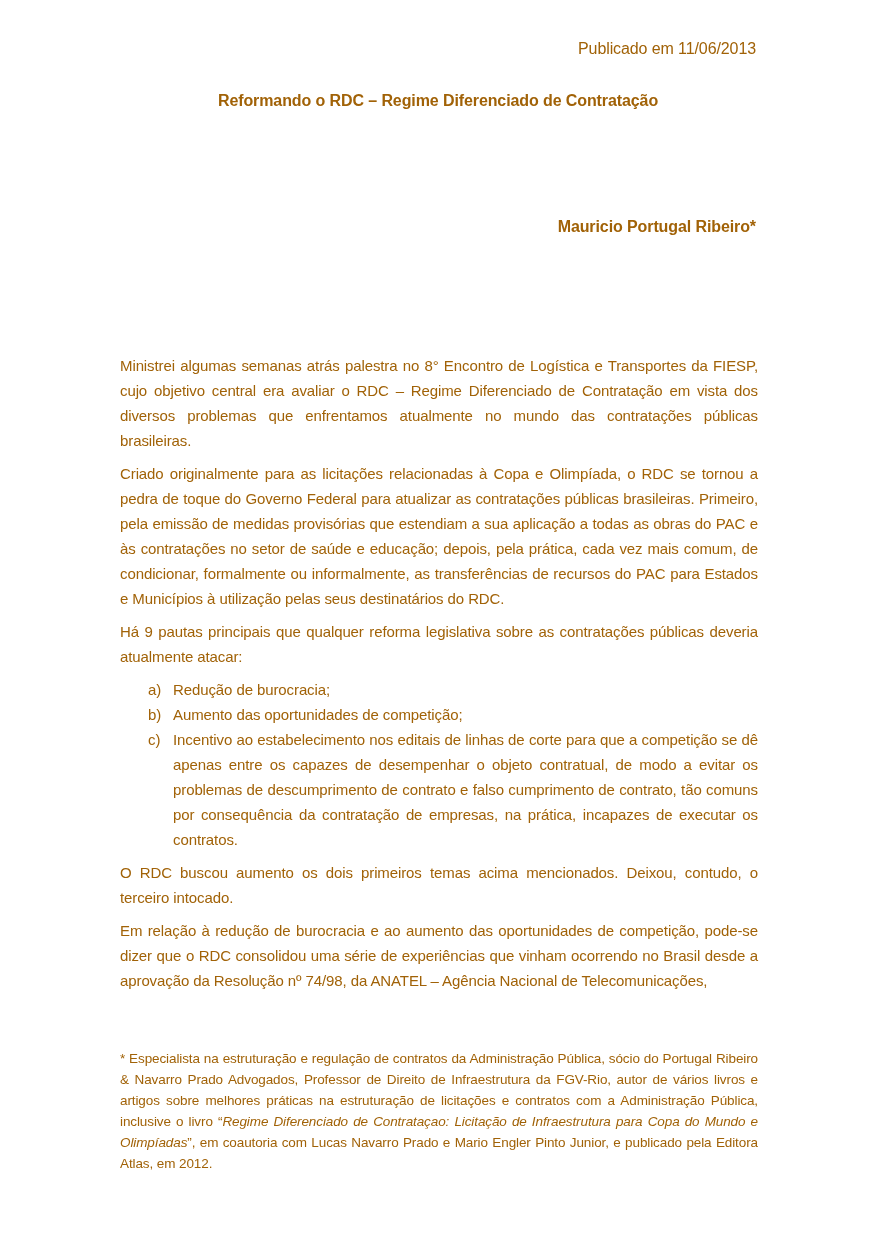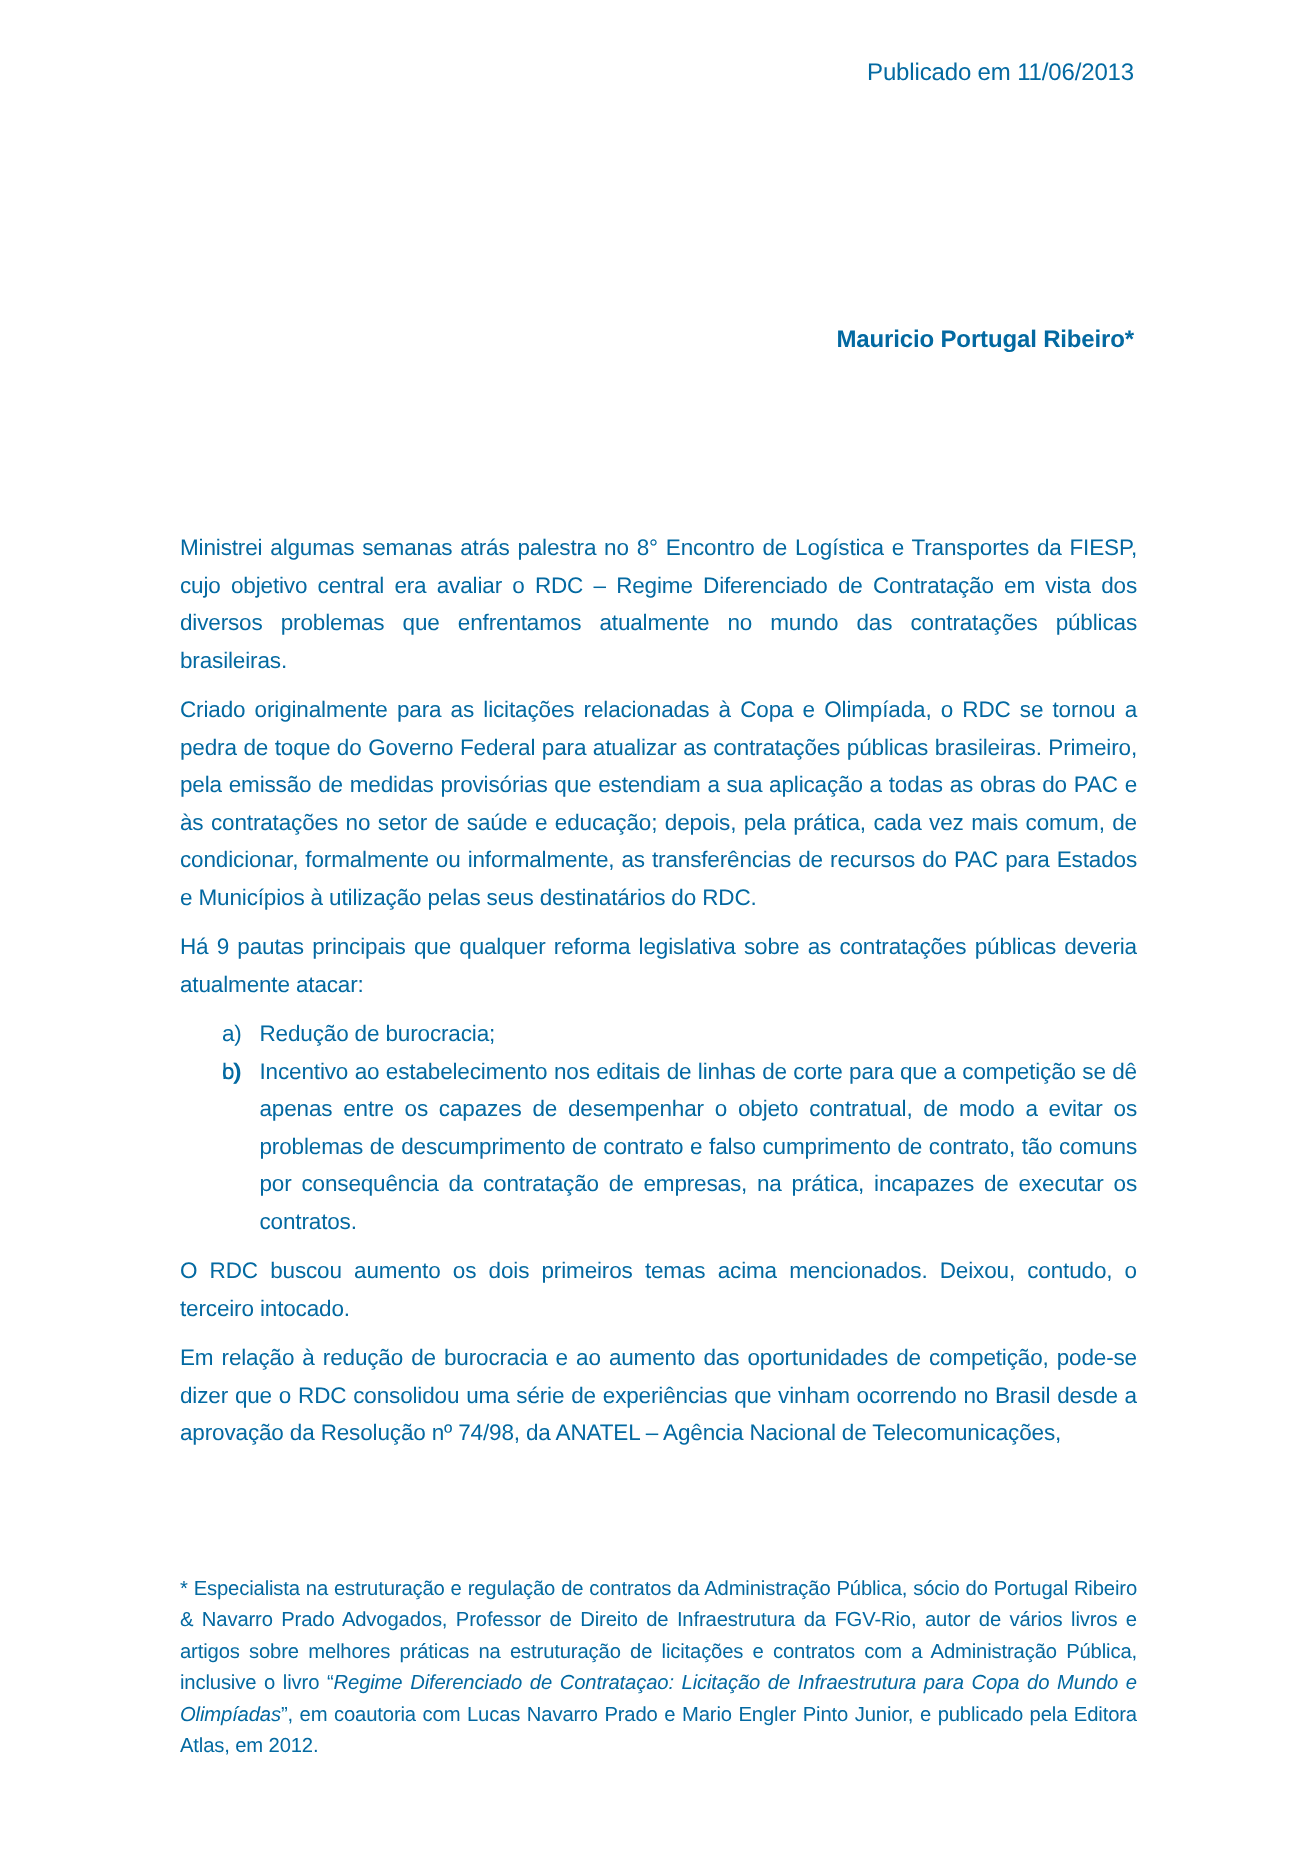--- a/index.html
+++ b/index.html
@@ -6,21 +6,21 @@
     margin: 0;
     padding: 0;
     background: #ffffff;
   }
   .page {
     position: relative;
     width: 874px;
     height: 1238px;
     background: #ffffff;
     font-family: "Liberation Sans", "DejaVu Sans", sans-serif;
-    color: #0369a1;
+    color: #a16207;
     overflow: hidden;
   }
   .date-line {
     position: absolute;
     left: 120px;
     top: 40px;
     width: 636px;
     font-size: 16px;
     font-weight: 400;
     text-align: right;
@@ -88,39 +88,41 @@
     font-style: italic;
   }
 </style>
 </head>
 <body>
 
 <div class="page">
 
   <div class="date-line">Publicado em 11/06/2013</div>
 
+  <h1 class="doc-title">Reformando o RDC – Regime Diferenciado de Contratação</h1>
 
   <div class="author-line">Mauricio Portugal Ribeiro*</div>
 
   <div class="doc-body">
 
     <p>Ministrei algumas semanas atrás palestra no 8° Encontro de Logística e Transportes da FIESP, cujo objetivo central era avaliar o RDC – Regime Diferenciado de Contratação em vista dos diversos problemas que enfrentamos atualmente no mundo das contratações públicas brasileiras.</p>
 
     <p>Criado originalmente para as licitações relacionadas à Copa e Olimpíada, o RDC se tornou a pedra de toque do Governo Federal para atualizar as contratações públicas brasileiras. Primeiro, pela emissão de medidas provisórias que estendiam a sua aplicação a todas as obras do PAC e às contratações no setor de saúde e educação; depois, pela prática, cada vez mais comum, de condicionar, formalmente ou informalmente, as transferências de recursos do PAC para Estados e Municípios à utilização pelas seus destinatários do RDC.</p>
 
 
     <p>Há 9 pautas principais que qualquer reforma legislativa sobre as contratações públicas deveria atualmente atacar:</p>
 
     <div class="abc-list">
       <div class="abc-item">
         <span class="abc-marker">a)</span>
         <span>Redução de burocracia;</span>
       </div>
       <div class="abc-item">
         <span class="abc-marker">b)</span>
+        <span>Aumento das oportunidades de competição;</span>
       </div>
       <div class="abc-item">
         <span class="abc-marker">c)</span>
         <span>Incentivo ao estabelecimento nos editais de linhas de corte para que a competição se dê apenas entre os capazes de desempenhar o objeto contratual, de modo a evitar os problemas de descumprimento de contrato e falso cumprimento de contrato, tão comuns por consequência da contratação de empresas, na prática, incapazes de executar os contratos.</span>
       </div>
     </div>
 
     <p>O RDC buscou aumento os dois primeiros temas acima mencionados. Deixou, contudo, o terceiro intocado.</p>
 
     <p>Em relação à redução de burocracia e ao aumento das oportunidades de competição, pode-se dizer que o RDC consolidou uma série de experiências que vinham ocorrendo no Brasil desde a aprovação da Resolução nº 74/98, da ANATEL – Agência Nacional de Telecomunicações,</p>

